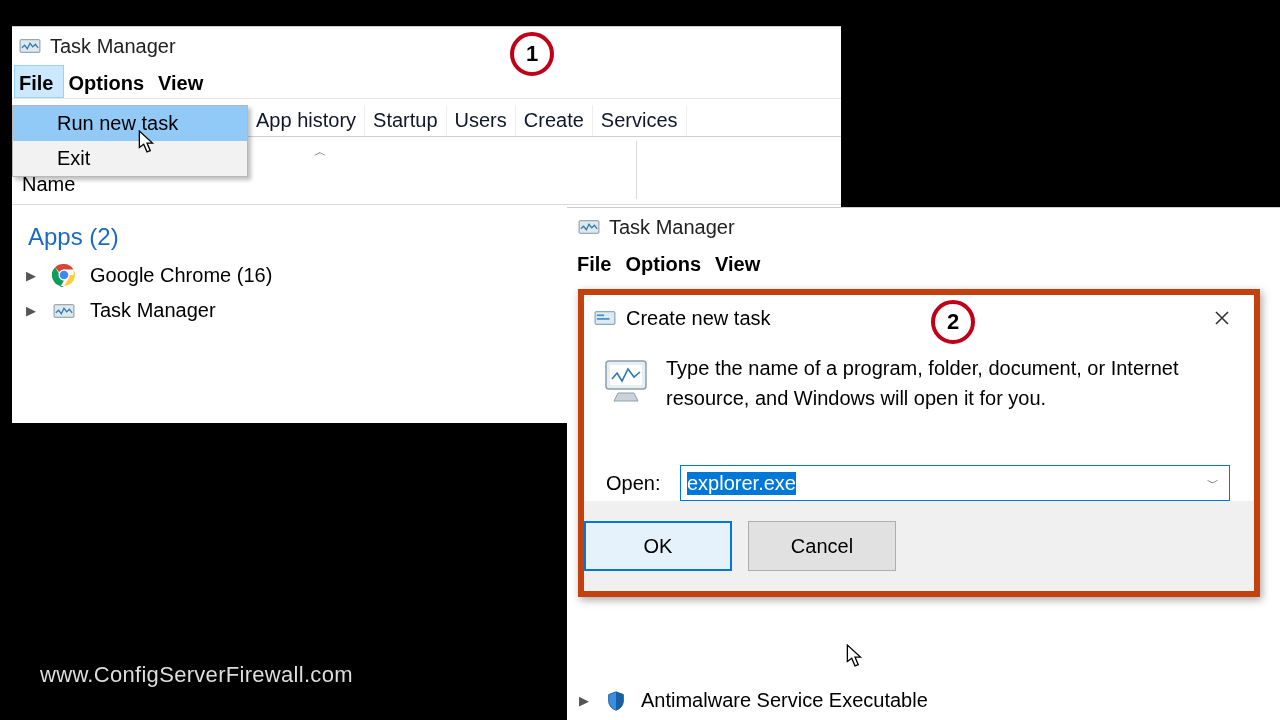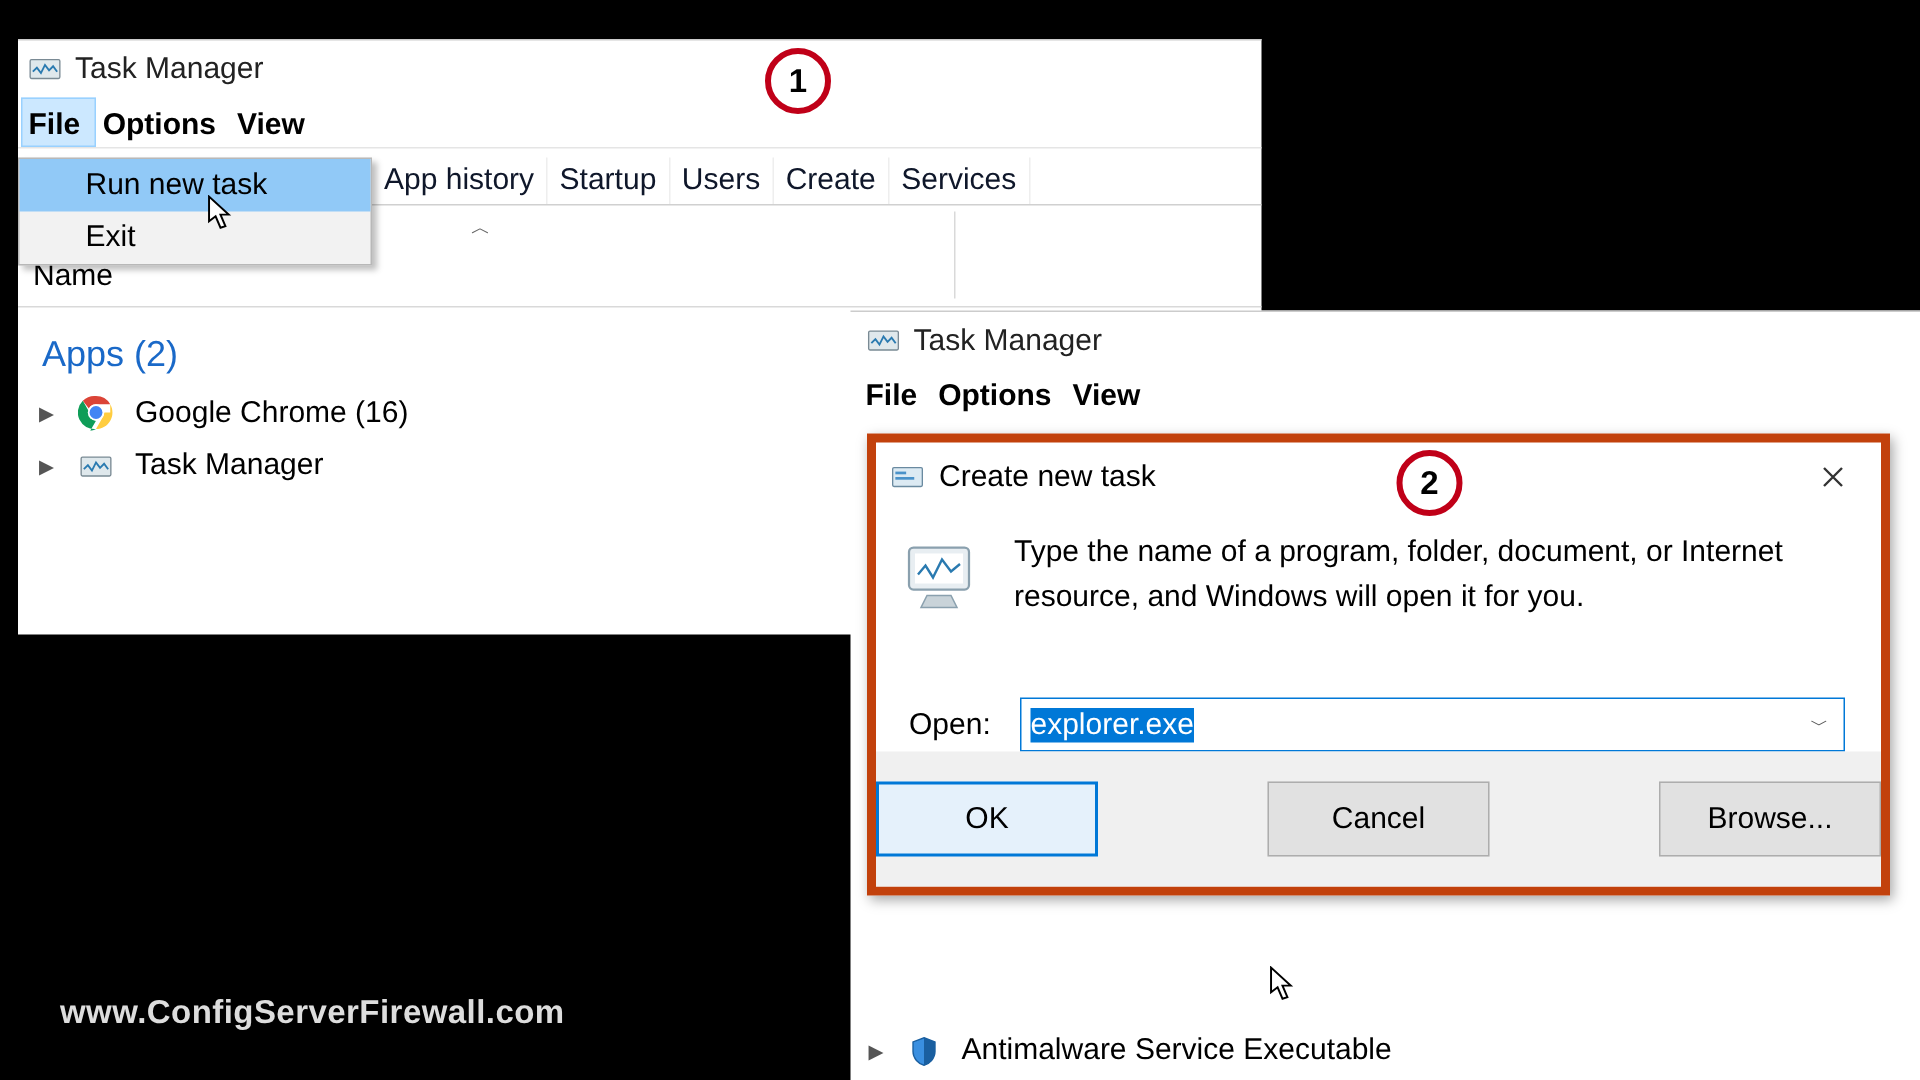--- a/index.html
+++ b/index.html
@@ -178,21 +178,21 @@
   .dlg-close {
     width: 44px;
     height: 30px;
     display: flex;
     align-items: center;
     justify-content: center;
     font-size: 18px;
     color: #333;
   }
   .dlg-body { padding: 12px 24px 0 18px; }
-  .dlg-row1 { display: flex; gap: 22px; align-items: center; }
+  .dlg-row1 { display: flex; gap: 12px; align-items: flex-start; }
   .pc-icon { width: 52px; height: 48px; flex-shrink: 0; margin-top: 4px; }
   .pc-icon svg { width: 52px; height: 48px; }
   .desc { font-size: 20px; line-height: 1.5; }
   .open-row {
     display: flex;
     align-items: center;
     gap: 6px;
     margin-top: 52px;
     margin-left: 4px;
   }
@@ -216,23 +216,24 @@
     right: 10px;
     font-size: 12px;
     color: #555;
   }
   .dlg-footer {
     position: absolute;
     left: 0; right: 0; bottom: 0;
     height: 90px;
     background: #f0f0f0;
     display: flex;
-    justify-content: space-between;
+    justify-content: flex-start;
     align-items: center;
     gap: 16px;
+    padding-right: 24px;
   }
   .btn {
     width: 148px;
     height: 50px;
     border: 1px solid #adadad;
     background: #e1e1e1;
     font-size: 20px;
     display:flex; align-items:center; justify-content:center;
   }
   .btn.primary {
@@ -252,21 +253,21 @@
     font-size: 22px;
     z-index: 300;
   }
 
   
   .watermark {
     position: absolute;
     left: 40px;
     bottom: 32px;
     font-size: 22px;
-    font-weight: 700;
+    font-weight: 400;
     color: #ddd;
     text-shadow: 1px 2px 3px #000;
     letter-spacing: 0.3px;
   }
 
   .run-icon svg { width: 22px; height: 18px; display:block; }
 </style>
 </head>
 <body>
 
@@ -398,21 +399,20 @@
       <span class="open-label">Open:</span>
       <div class="combo">
         <span class="sel">explorer.exe</span>
         <span class="chev">﹀</span>
       </div>
     </div>
   </div>
   <div class="dlg-footer">
     <div class="btn primary">OK</div>
     <div class="btn">Cancel</div>
-    <div class="btn">Browse...</div>
   </div>
 </div>
 
 <div class="cursor" style="left:846px; top:644px;">
   <svg viewBox="0 0 16 22">
       <path d="M1 1 L1 16 L5 13 L8 20 L11 19 L8 12 L13 12 Z" fill="#fff" stroke="#000" stroke-width="1.2"></path>
     </svg>
 </div>
 
 <div class="badge" style="left:510px; top:32px;">1</div>

